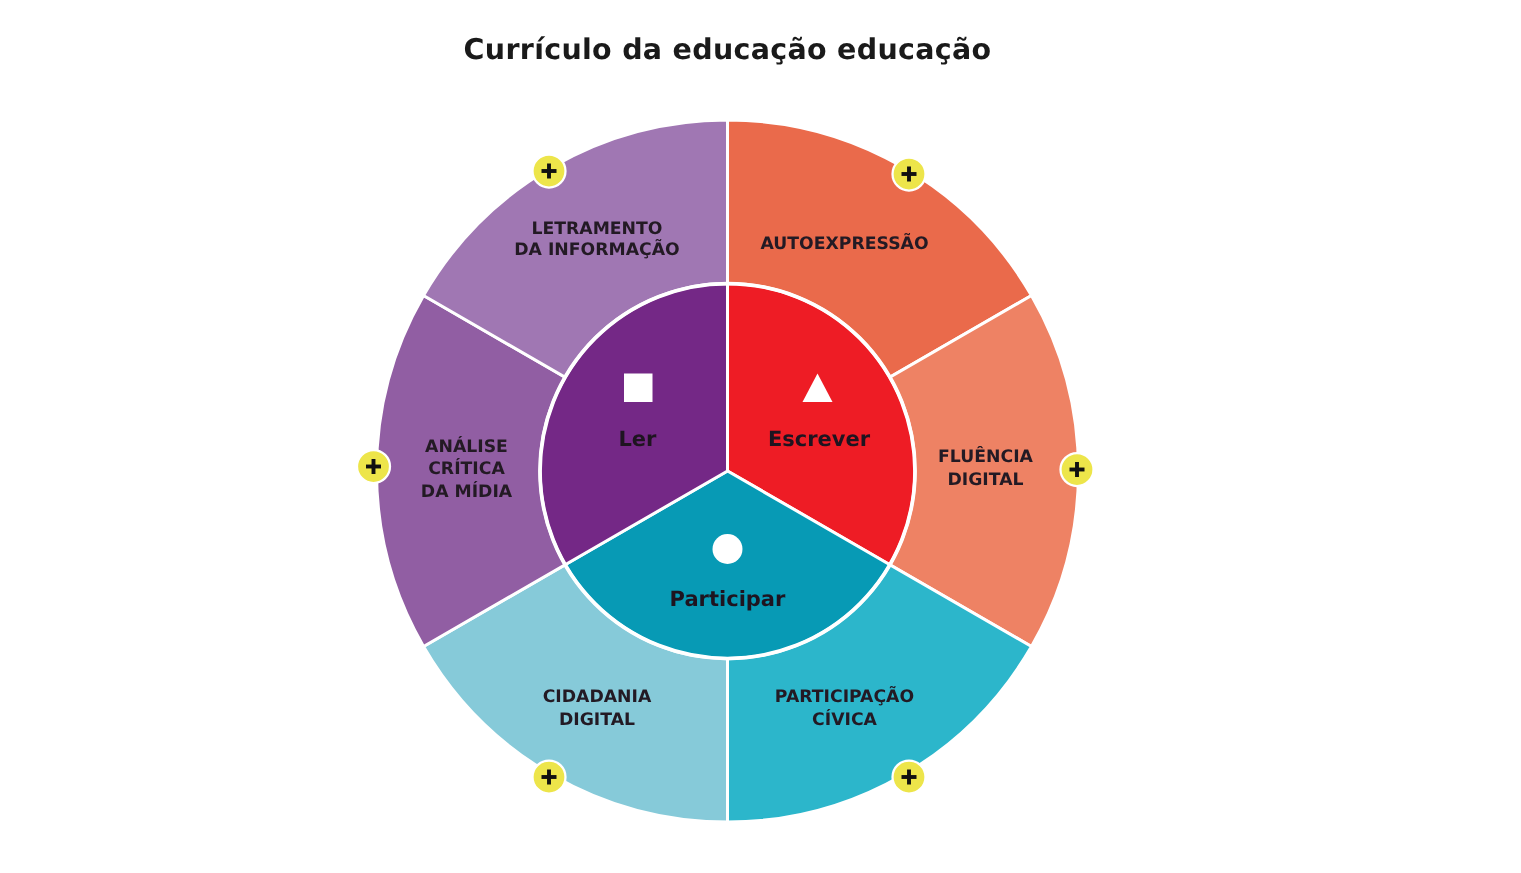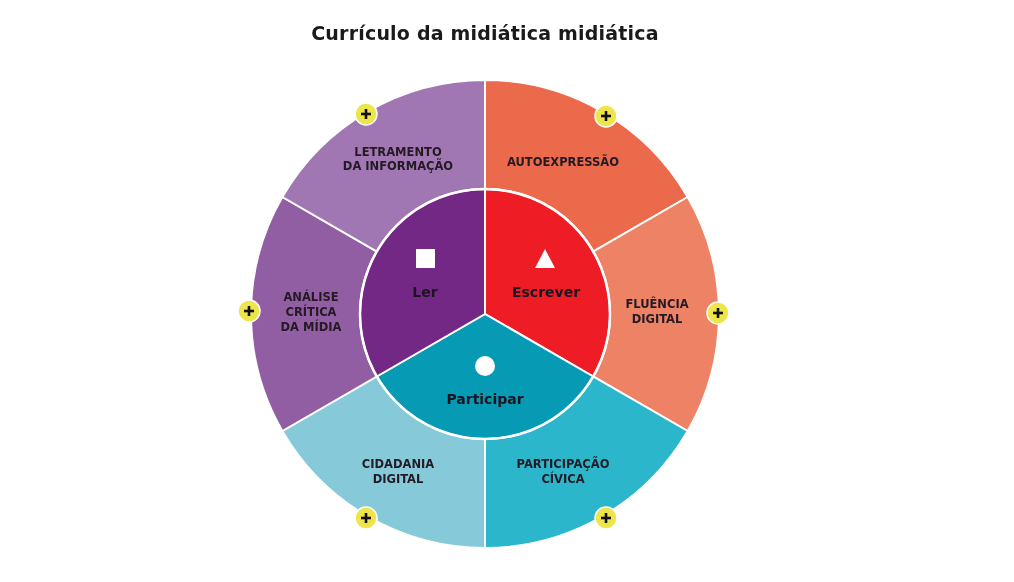--- a/index.html
+++ b/index.html
@@ -10,21 +10,21 @@
   svg.wheel { position: absolute; left: 0; top: 0; }
   .seg-label { font-family: "DejaVu Sans", "Liberation Sans", sans-serif; font-weight: bold;
                font-size: 11.5px; fill: #231a24; text-anchor: middle; }
   .core-label { font-family: "DejaVu Sans", "Liberation Sans", sans-serif; font-weight: bold;
                 font-size: 14px; fill: #1e1420; text-anchor: middle; }
   .plus { cursor: pointer; }
 </style>
 </head>
 <body>
 
-<div class="title">Currículo da midiática midiática</div>
+<div class="title">Currículo da educação educação</div>
 
 <svg class="wheel" width="1014" height="582" viewBox="0 0 1014 582">
 
   <g>
 
     <path d="M485,314 L485,80 A234,234 0 0,1 687.65,197 Z" stroke="#fff" stroke-width="2" fill="#EA6A4B"></path>
 
     <path d="M485,314 L687.65,197 A234,234 0 0,1 687.65,431 Z" stroke="#fff" stroke-width="2" fill="#EE8264"></path>
 
     <path d="M485,314 L687.65,431 A234,234 0 0,1 485,548 Z" stroke="#fff" stroke-width="2" fill="#2CB6CB"></path>

